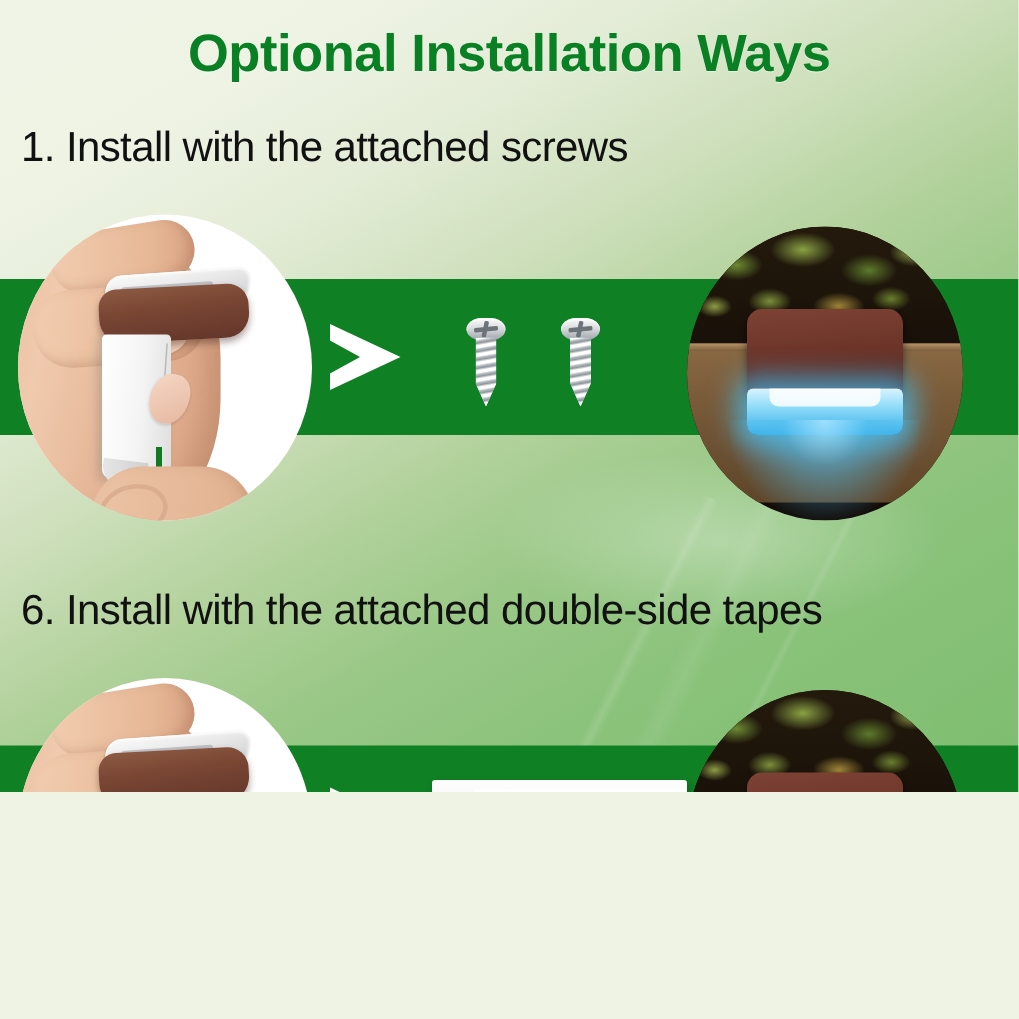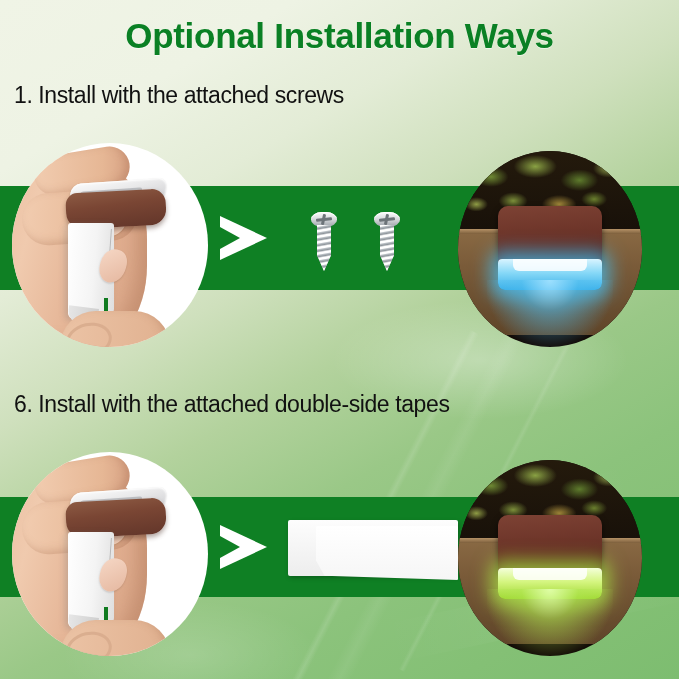--- a/index.html
+++ b/index.html
@@ -8,21 +8,21 @@
     width: 679px;
     height: 679px;
     overflow: hidden;
     font-family: "Liberation Sans", sans-serif;
     background: #eef3e3;
   }
 
   #poster {
     position: relative;
     width: 679px;
-    height: 679px;
+    height: 528px;
     overflow: hidden;
     background:
       linear-gradient(150deg,
         #f0f4e6 0%,
         #eef3e4 16%,
         #e3ecd6 28%,
         #cfe0bd 40%,
         #b3d29d 52%,
         #9ac887 64%,
         #8cc37c 76%,
@@ -58,21 +58,21 @@
     text-align: center;
     font-size: 35px;
     font-weight: bold;
     color: #0a8024;
     letter-spacing: -0.3px;
     text-shadow: 0 1px 0 rgba(255,255,255,.55);
   }
   .step-heading {
     position: absolute;
     left: 14px;
-    font-size: 23px;
+    font-size: 28px;
     font-weight: 400;
     color: #111;
     letter-spacing: -0.4px;
     white-space: nowrap;
   }
   #h-step1 { top: 82px; }
   #h-step2 { top: 391px; }
 
   
   .band {

